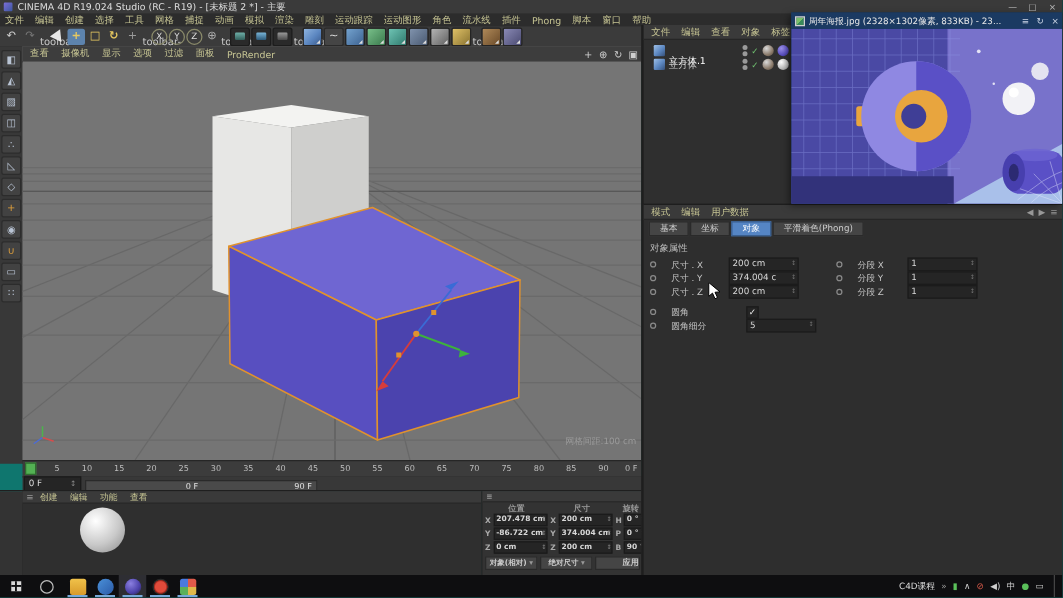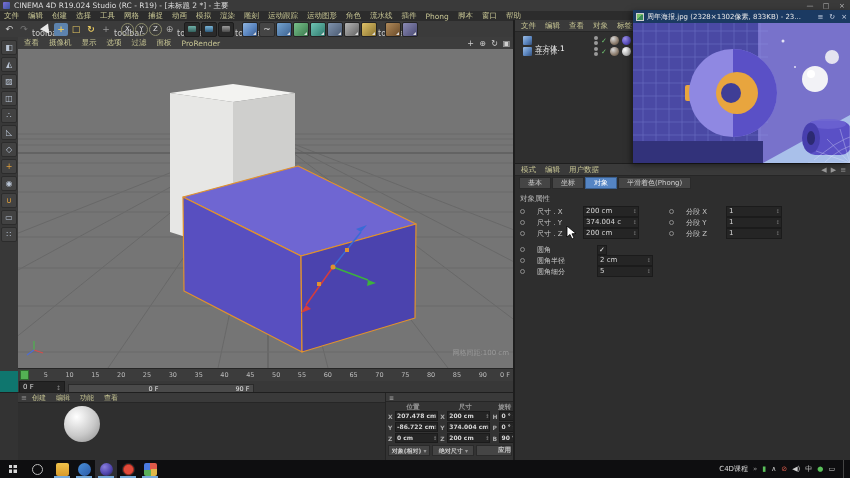--- a/index.html
+++ b/index.html
@@ -570,25 +570,20 @@
         <span class="afld">1</span>
       </div>
       <div style="height:5px"></div>
       <div class="arow">
         <span class="adot"></span>
         <span class="albl w">圆角</span>
         <span class="achk">✓</span>
       </div>
       <div class="arow">
         <span class="adot"></span>
-        <span class="albl w">圆角半径</span>
-        <span class="afld">2 cm</span>
-      </div>
-      <div class="arow">
-        <span class="adot"></span>
         <span class="albl w">圆角细分</span>
         <span class="afld">5</span>
       </div>
     </div>
   </div>
 
   <div id="viewer" class="abs">
     <div id="viewer-tb">
       <span id="viewer-icon"></span>
       <span id="viewer-title">周年海报.jpg (2328×1302像素, 833KB) - 23...</span>

